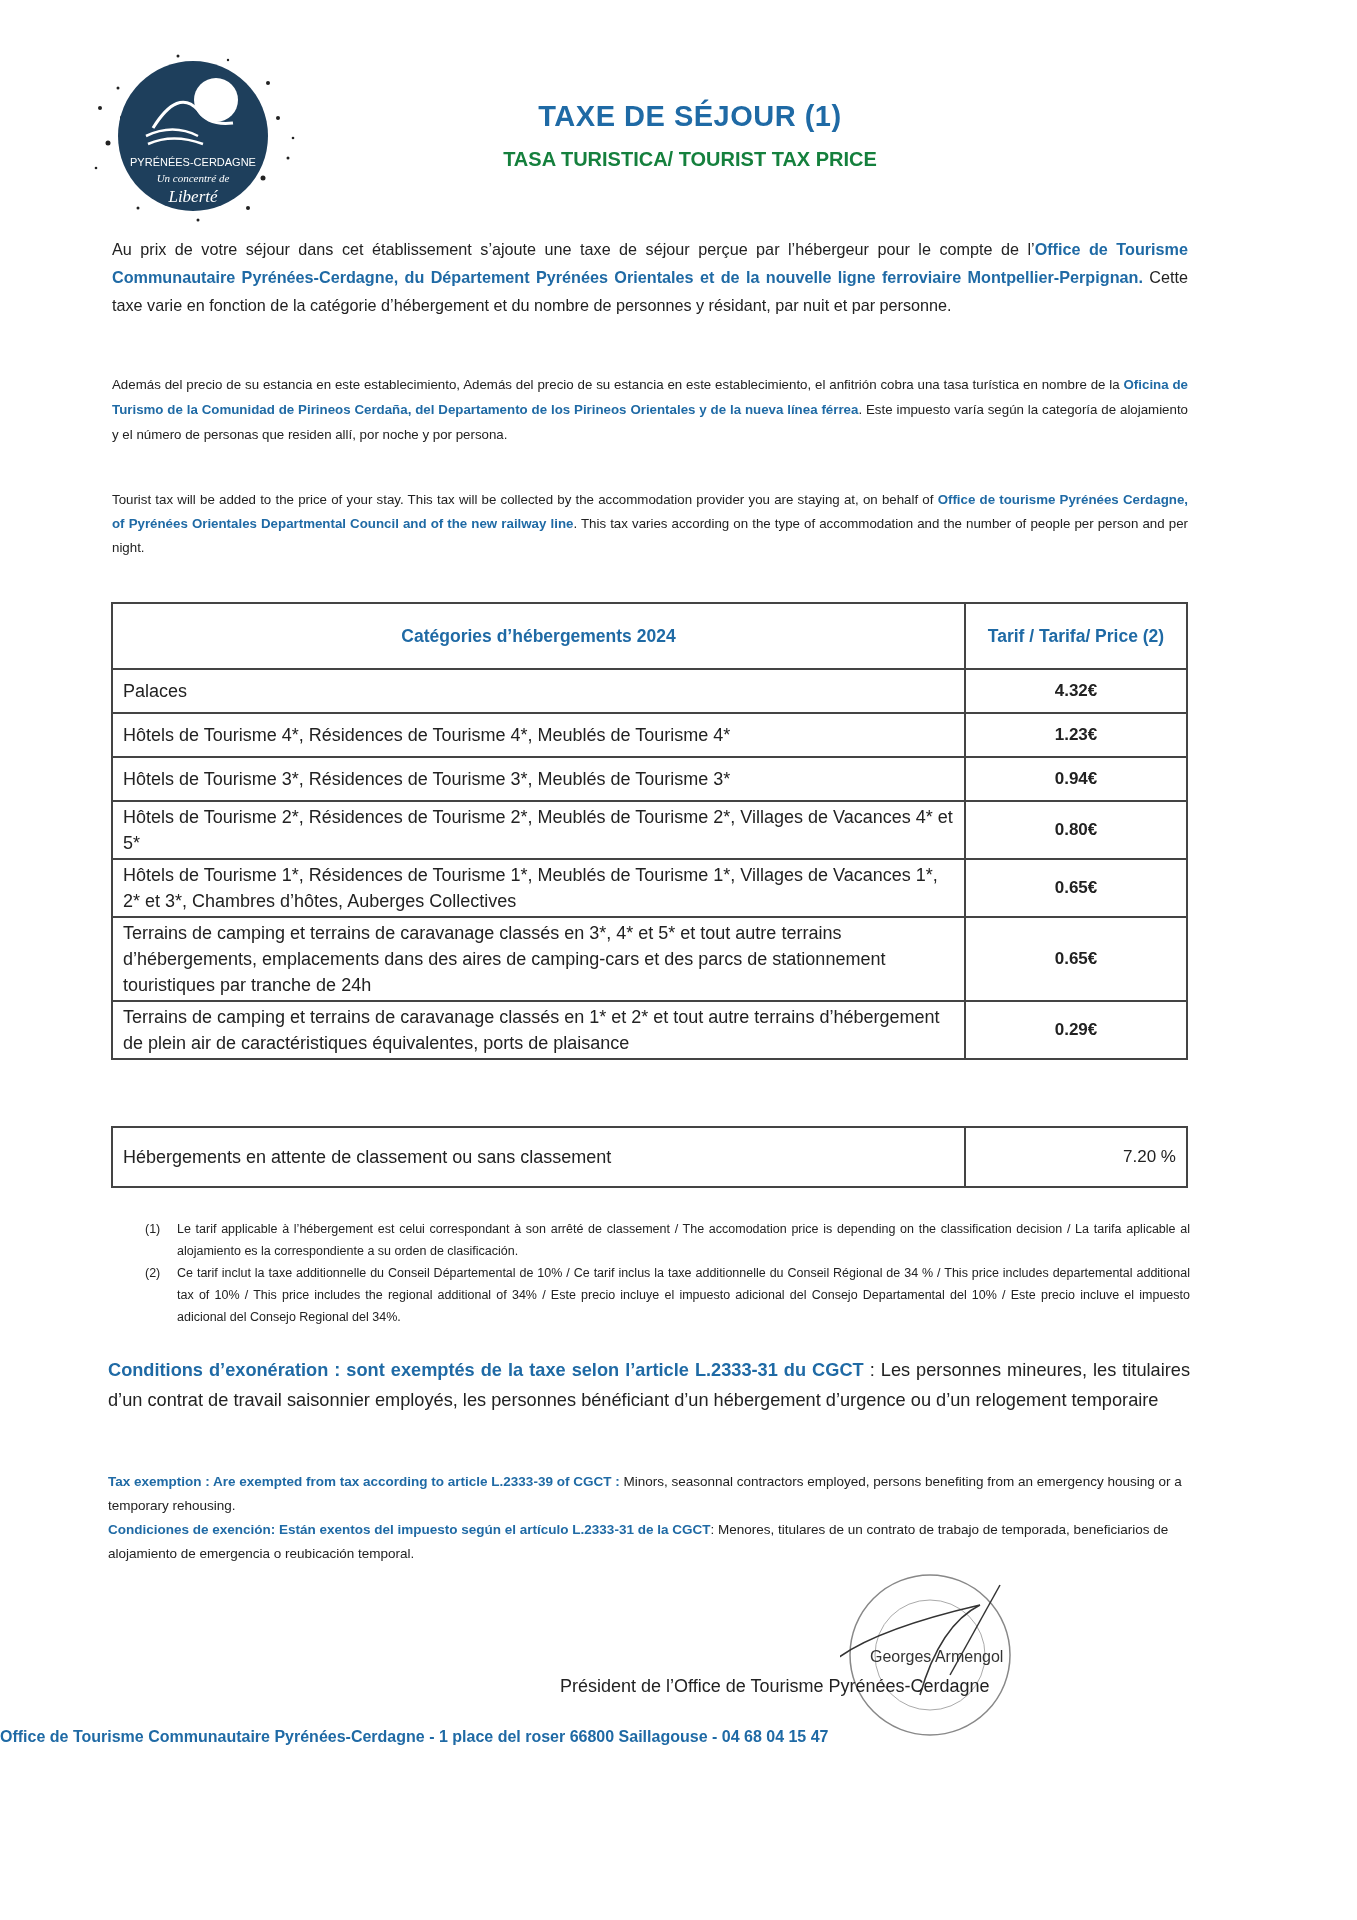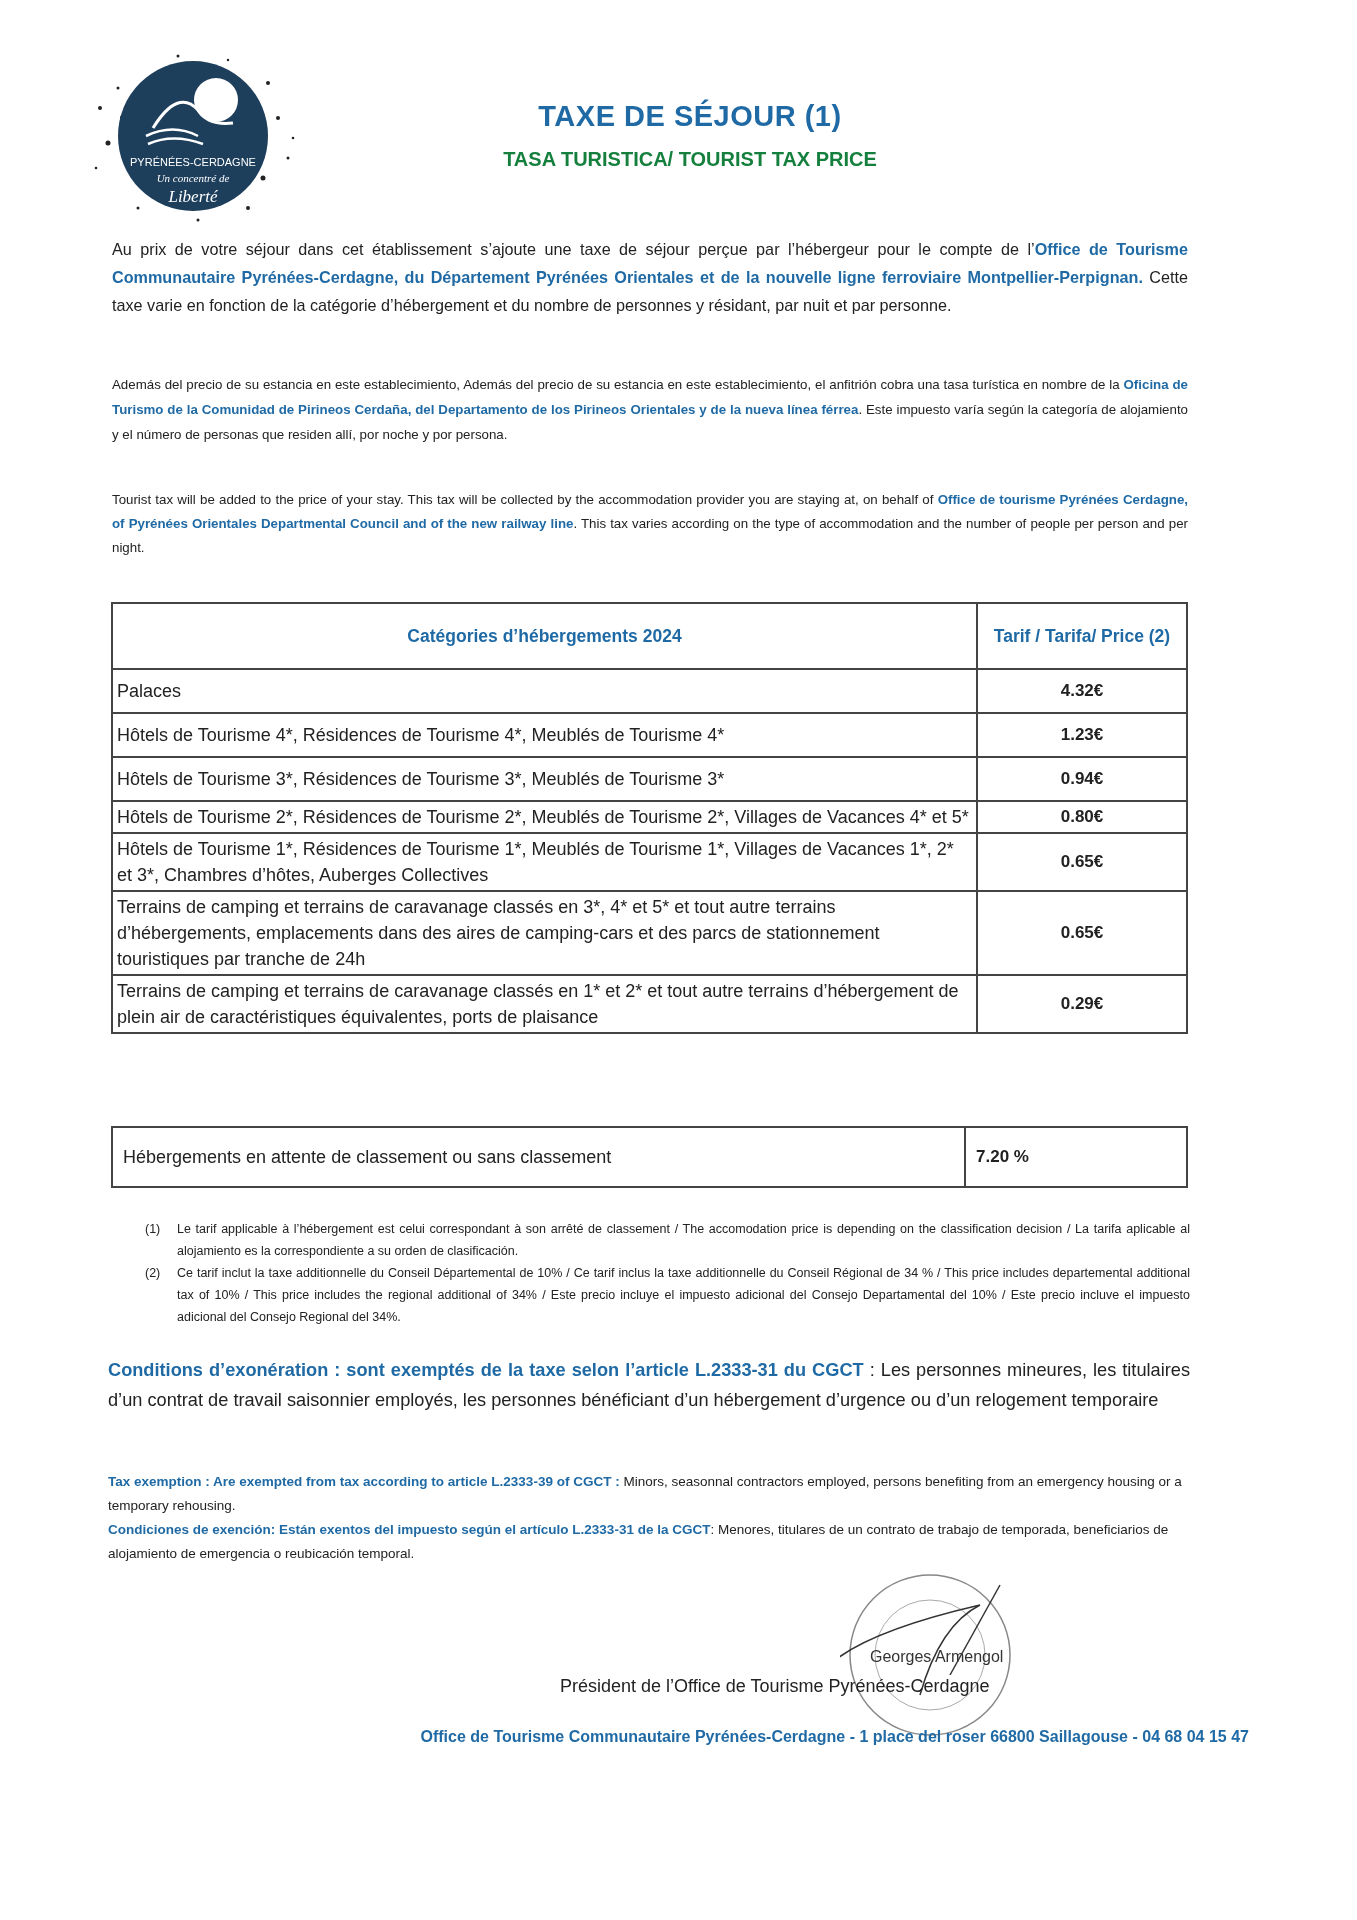--- a/index.html
+++ b/index.html
@@ -11,46 +11,46 @@
   .subtitle { position: absolute; left: 380px; width: 620px; top: 148px; text-align: center;
            font-weight: bold; color: #15803d; font-size: 20px; }
   .p { position: absolute; left: 112px; width: 1076px; text-align: justify; }
   .p1 { top: 235px; font-size: 16.2px; line-height: 28px; }
   .p2 { top: 372px; font-size: 13.3px; line-height: 25px; }
   .p3 { top: 488px; font-size: 13.3px; line-height: 24px; }
   .p .b { color: #1f6aa5; font-weight: bold; }
 
   table.rates { position: absolute; left: 111px; top: 602px; width: 1077px; border-collapse: collapse;
                 font-size: 18px; }
-  table.rates td, table.rates th { border: 2px solid #444; padding: 2px 4px; vertical-align: middle; }
+  table.rates td, table.rates th { border: 2px solid #444; padding: 2px 10px; vertical-align: middle; }
   table.rates th { font-weight: bold; color: #1f6aa5; font-size: 17.5px; text-align: center; }
   table.rates th.cat { height: 60px; }
   table.rates td.price { text-align: center; font-weight: bold; width: 200px; font-size: 17px; }
   table.rates td.cat { line-height: 26px; margin-left: 44px; }
   table.rates tr.r1 td { height: 40px; }
   table.rates tr.single td { height: 38px; }
 
   table.extra { position: absolute; left: 111px; top: 1126px; width: 1077px; border-collapse: collapse; font-size: 18px; }
   table.extra td { border: 2px solid #444; height: 58px; padding: 0 10px; }
-  table.extra td.price { text-align: left; font-weight: bold; width: 200px; font-size: 17px; }
+  table.extra td.price { text-align: right; font-weight: normal; width: 200px; font-size: 17px; }
 
   .notes { position: absolute; left: 145px; top: 1218px; width: 1045px; font-size: 12.5px; line-height: 22px; }
   .note { display: flex; }
   .note .num { width: 32px; flex: none; }
   .note .txt { flex: 1; text-align: justify; }
 
   .cond { position: absolute; left: 108px; top: 1355px; width: 1082px; font-size: 18.2px; line-height: 30px; text-align: justify; }
   .cond .b { color: #1f6aa5; font-weight: bold; }
   .cond2 { position: absolute; left: 108px; top: 1470px; width: 1082px; font-size: 13.5px; line-height: 24px; }
   .cond2 .b { color: #1f6aa5; font-weight: bold; }
 
   .stamp { position: absolute; left: 840px; top: 1565px; width: 180px; height: 180px; }
   .signer { position: absolute; left: 870px; top: 1648px; font-size: 16px; color: #333; }
   .president { position: absolute; left: 560px; top: 1676px; font-size: 18px; color: #222; }
-  .footer { position: absolute; left: 0; width: 1249px; top: 1728px; text-align: right;
+  .footer { position: absolute; left: 0; width: 1249px; top: 1728px; text-align: left;
             font-weight: bold; color: #1f6aa5; font-size: 16px; }
 </style>
 </head>
 <body>
 
 <div class="logo">
   <svg width="230" height="180" viewBox="0 0 230 180">
     <g fill="#222">
       <circle cx="22" cy="60" r="2"></circle>
         <circle cx="30" cy="95" r="2.5"></circle>

